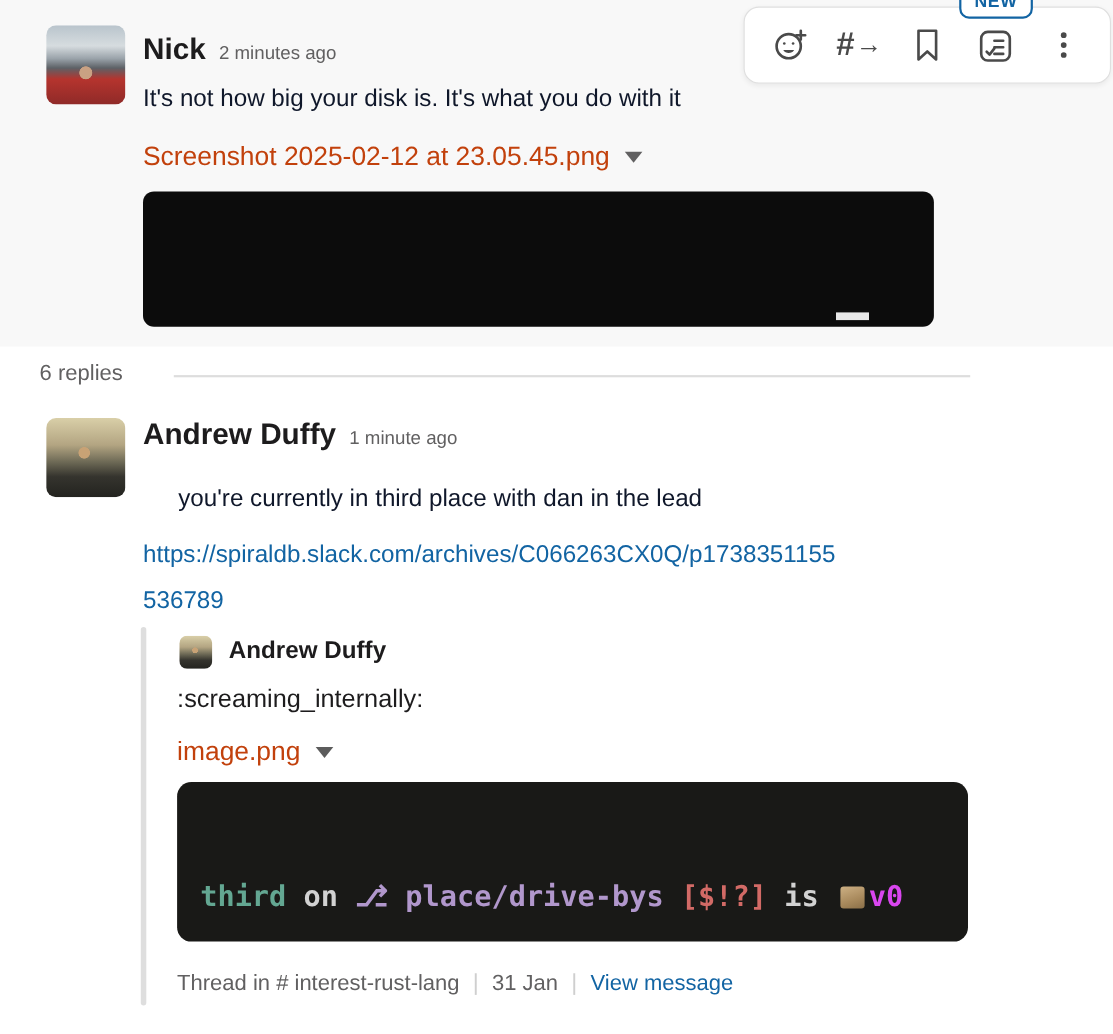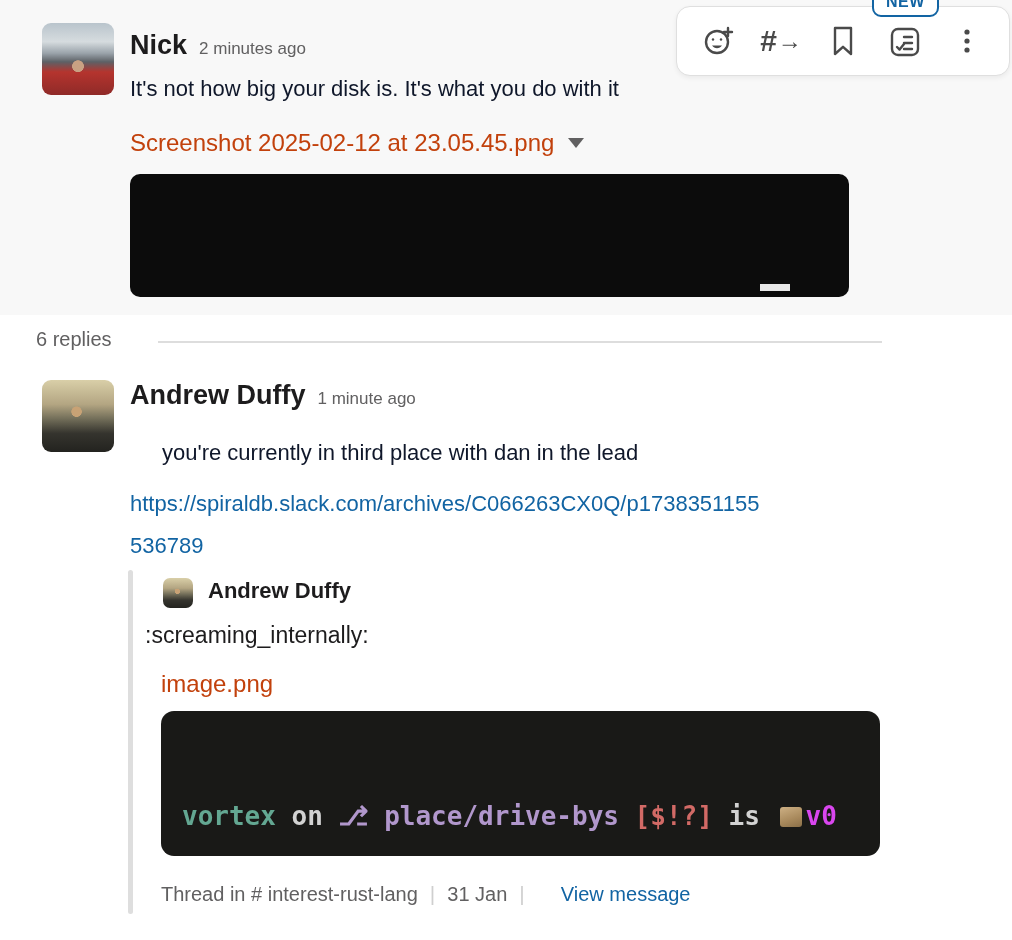--- a/index.html
+++ b/index.html
@@ -67,24 +67,24 @@
   .link-text { font-size:22px; color:#1264a3; line-height:42px; }
   .reply-link { position:absolute; left:130px; top:483px; width:880px; }
 
   
   .quote-bar { position:absolute; left:128px; top:570px; width:5px; height:344px; background:#dedede; border-radius:4px; }
   .quote-avatar { position:absolute; left:163px; top:578px; width:30px; height:30px; border-radius:7px;
     background:
       radial-gradient(circle at 48% 44%, #c8a275 11%, rgba(0,0,0,0) 12%),
       linear-gradient(180deg,#d9cfa8 0%,#b3a582 34%,#6f6b57 55%,#35342e 74%,#23231f 100%); }
   .quote-author { position:absolute; left:208px; top:578px; font-size:22px; font-weight:bold; color:#1d1c1d; }
-  .quote-text { position:absolute; left:145px; top:622px; font-size:23px; color:#1d1c1d; }
+  .quote-text { position:absolute; left:161px; top:622px; font-size:23px; color:#1d1c1d; }
   .quote-footer { position:absolute; left:161px; top:882px; display:flex; align-items:center; font-size:20px; color:#616061; }
   .qf-sep { color:#cfcfcf; margin:0 12px; font-size:21px; }
-  .qf-link { color:#1264a3;margin-left:24px; }
+  .qf-link { color:#1264a3; }
 </style>
 </head>
 <body>
 
 <div id="frame">
 
   <div class="root-bg"></div>
 
   <div class="avatar avatar-nick"></div>
   <div class="msg-head" style="left:130px; top:30px;">
@@ -155,27 +155,27 @@
   <div class="reply-link">
     <div class="link-text">https://spiraldb.slack.com/archives/C066263CX0Q/p1738351155</div>
     <div class="link-text">536789</div>
   </div>
 
   <div class="quote-bar"></div>
   <div class="quote-avatar"></div>
   <div class="quote-author">Andrew Duffy</div>
   <div class="quote-text">:screaming_internally:</div>
 
-  <div class="file-row" style="left:161px; top:670px;flex-direction:column;">
+  <div class="file-row" style="left:161px; top:670px;">
     <span class="file-name">image.png</span>
     <span class="caret-down"></span>
   </div>
 
   <div class="term term2">
-    <div><span class="t-teal">vortex</span><span class="t-gray"> on </span><span class="t-purple">⎇ place/drive-bys</span><span class="t-salmon"> [$!?]</span><span class="t-gray"> is </span><span class="pkg-box"></span><span class="t-orange">v0</span></div>
+    <div><span class="t-teal">third</span><span class="t-gray"> on </span><span class="t-purple">⎇ place/drive-bys</span><span class="t-salmon"> [$!?]</span><span class="t-gray"> is </span><span class="pkg-box"></span><span class="t-orange">v0</span></div>
     
     
   </div>
 
   <div class="quote-footer">
     <span>Thread in # interest-rust-lang</span>
     <span class="qf-sep">|</span>
     <span>31 Jan</span>
     <span class="qf-sep">|</span>
     <span class="qf-link">View message</span>

